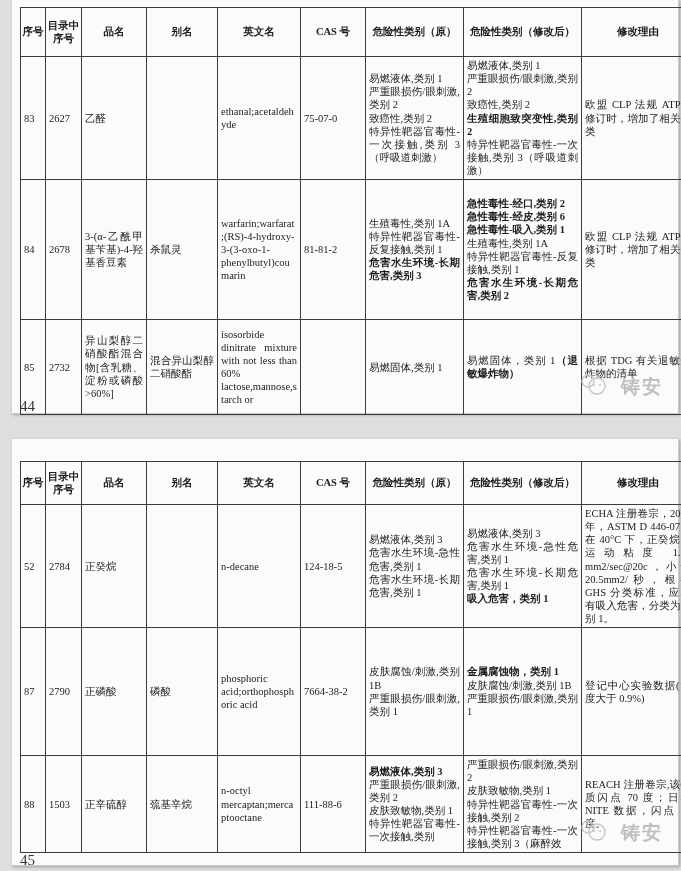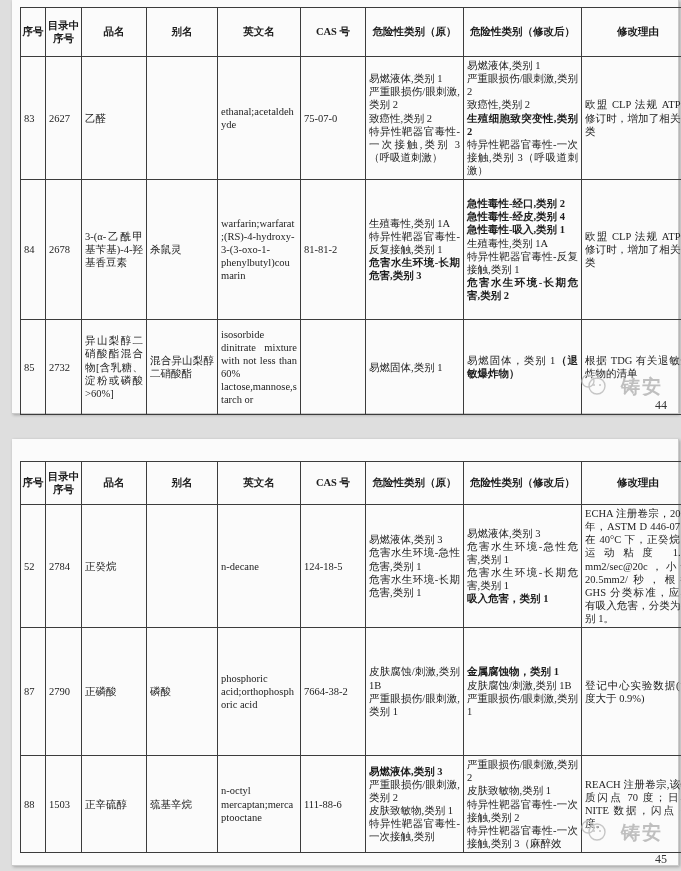--- a/index.html
+++ b/index.html
@@ -47,22 +47,22 @@
   #t1 tbody tr:nth-child(2){height:16px}
   #t1 tbody tr:nth-child(3){height:140px}
   #t1 tbody tr:nth-child(4){height:95px}
   #t1 tbody tr:nth-child(5){height:87px}
   #t2 tbody tr:nth-child(1){height:43px}
   #t2 tbody tr:nth-child(2){height:43px}
   #t2 tbody tr:nth-child(3){height:128px}
   #t2 tbody tr:nth-child(4){height:90px}
   #t2 tbody tr:nth-child(5){height:81px}
   .page-num{
-    position:absolute;left:8px;width:647px;text-align:right;
-    font-size:12px;color:#333;
+    position:absolute;left:8px;width:647px;text-align:left;
+    font-size:15px;color:#333;
   }
   #page1 .page-num{top:398px;}
   #page2 .page-num{top:852px - 439px;top:413px;}
   .watermark{
     position:absolute;right:16px;display:flex;align-items:center;gap:12px;
     color:#bfbfbf;font-size:19px;font-weight:bold;letter-spacing:2px;
     font-family:"Liberation Sans","DejaVu Sans",sans-serif;
     pointer-events:none;
   }
   #page1 .watermark{bottom:14px;}
@@ -140,21 +140,21 @@
             <td class="c5">
               <div class="ln"><span>81-81-2</span></div>
             </td>
             <td class="c6">
               <div class="ln"><span>生殖毒性,类别 1A</span></div>
               <div class="ln"><span>特异性靶器官毒性-反复接触,类别 1</span></div>
               <div class="ln"><span class="bd">危害水生环境-长期危害,类别 3</span></div>
             </td>
             <td class="c7">
               <div class="ln"><span class="bd">急性毒性-经口,类别 2</span></div>
-              <div class="ln"><span class="bd">急性毒性-经皮,类别 4</span></div>
+              <div class="ln"><span class="bd">急性毒性-经皮,类别 6</span></div>
               <div class="ln"><span class="bd">急性毒性-吸入,类别 1</span></div>
               <div class="ln"><span>生殖毒性,类别 1A</span></div>
               <div class="ln"><span>特异性靶器官毒性-反复接触,类别 1</span></div>
               <div class="ln"><span class="bd">危害水生环境-长期危害,类别 2</span></div>
             </td>
             <td class="c8">
               <div class="ln"><span>欧盟 CLP 法规 ATP09 修订时，增加了相关分类</span></div>
             </td>
           </tr>
           <tr>

